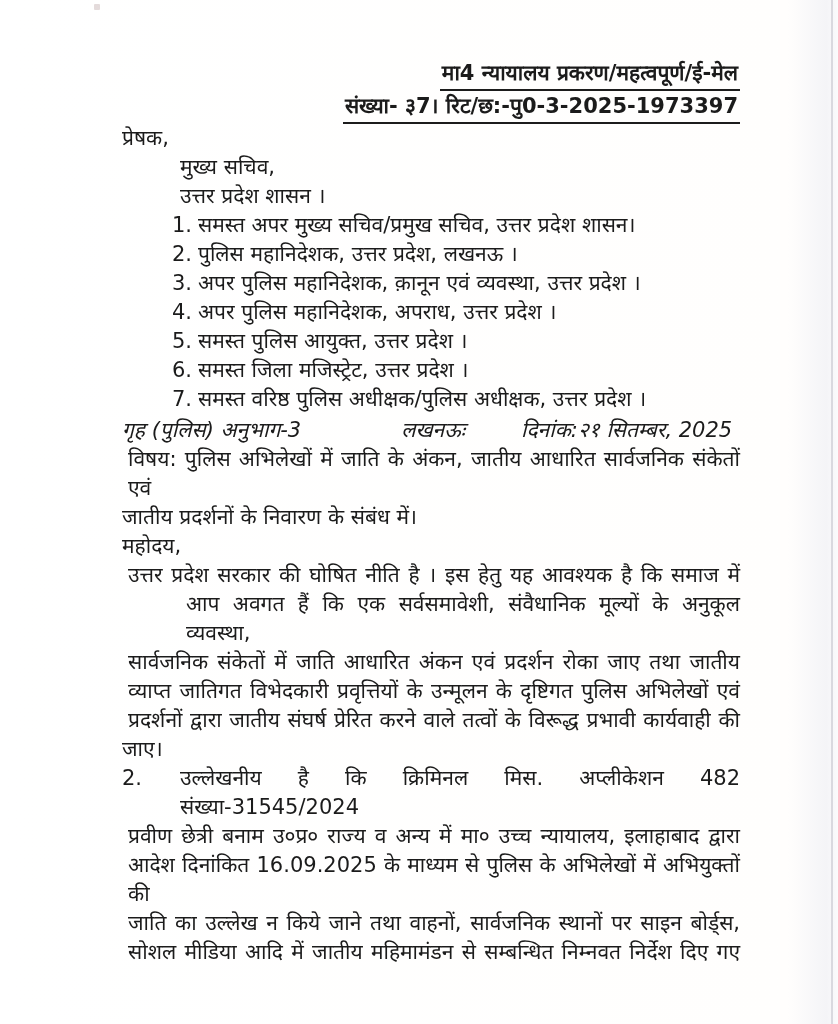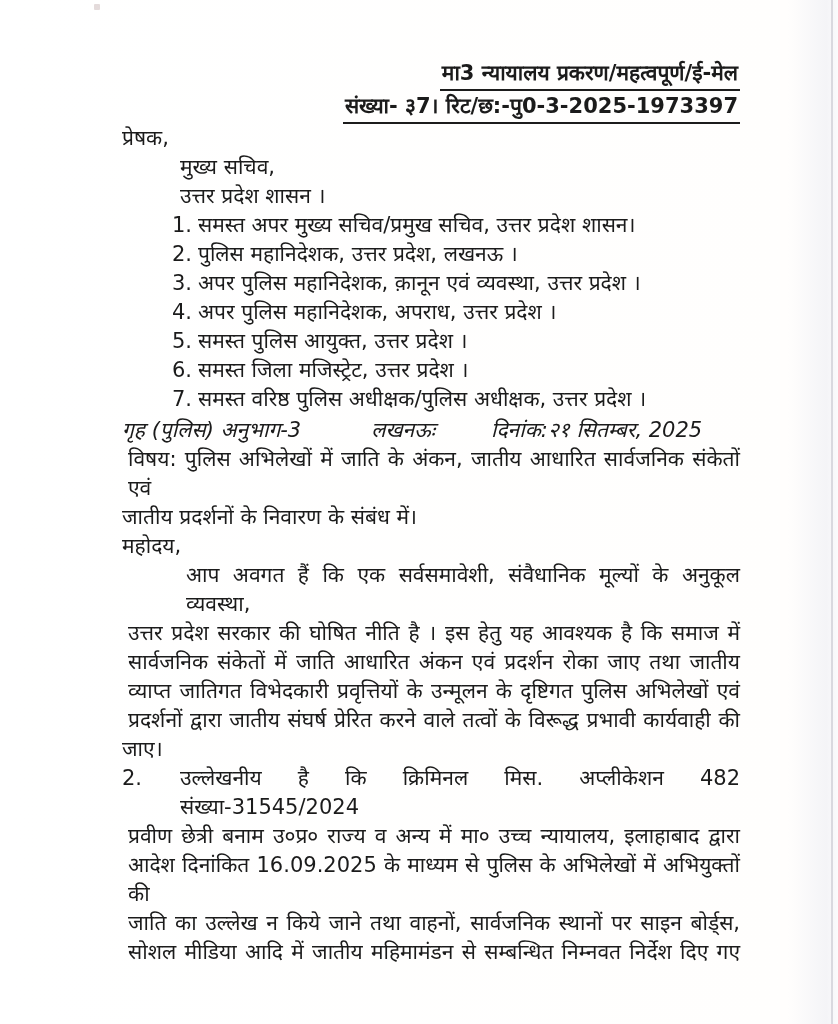--- a/index.html
+++ b/index.html
@@ -32,40 +32,40 @@
     display:inline-block;
     border-bottom:2px solid #1c1c1c;
     padding:0 2px 1px 2px;
   }
   .sender-label { }
   .ind { margin-left:58px; }
   .recipients { margin-left:50px; }
   .r-item { display:flex; }
   .r-num { width:26px; flex:none; }
   .section-row { display:flex; margin-top:2px;font-style:italic; }
-  .sec-place { margin-left:70px;text-align:right; }
+  .sec-place { margin-left:100px;text-align:right; }
   .sec-date  { margin-left:56px; }
   .jline { text-align:justify; text-align-last:justify;margin-left:6px; }
   .noj   { text-align:left; }
   .first-ind { padding-left:58px; }
   .p2first { display:flex; }
   .p2num { width:58px; flex:none; }
   .p2text { flex:1; text-align:justify; text-align-last:justify; }
 </style>
 </head>
 <body>
 
 <div class="page">
   <div class="corner-mark"></div>
   <div class="edge-line"></div>
 
   <div class="content">
 
     <div class="hdr">
-      <span class="u">मा3 न्यायालय प्रकरण/महत्वपूर्ण/ई-मेल</span><br>
+      <span class="u">मा4 न्यायालय प्रकरण/महत्वपूर्ण/ई-मेल</span><br>
       <span class="u">संख्या- ३7। रिट/छ:-पु0-3-2025-1973397</span>
     </div>
 
     <div class="sender-label">प्रेषक,</div>
     <div class="ind">मुख्य सचिव,</div>
     <div class="ind">उत्तर प्रदेश शासन ।</div>
 
     <div class="recipients">
       <div class="r-item">
         <span class="r-num">1.</span>
@@ -102,22 +102,22 @@
       <span class="sec-place">लखनऊः</span>
       <span class="sec-date">दिनांक:२१ सितम्बर, 2025</span>
     </div>
 
     <div class="jline">विषय: पुलिस अभिलेखों में जाति के अंकन, जातीय आधारित सार्वजनिक संकेतों एवं</div>
     <div class="noj">जातीय प्रदर्शनों के निवारण के संबंध में।</div>
 
     <div>महोदय,</div>
 
     <div>
+      <div class="jline">उत्तर प्रदेश सरकार की घोषित नीति है । इस हेतु यह आवश्यक है कि समाज में</div>
       <div class="jline first-ind">आप अवगत हैं कि एक सर्वसमावेशी, संवैधानिक मूल्यों के अनुकूल व्यवस्था,</div>
-      <div class="jline">उत्तर प्रदेश सरकार की घोषित नीति है । इस हेतु यह आवश्यक है कि समाज में</div>
       <div class="jline">सार्वजनिक संकेतों में जाति आधारित अंकन एवं प्रदर्शन रोका जाए तथा जातीय</div>
       <div class="jline">व्याप्त जातिगत विभेदकारी प्रवृत्तियों के उन्मूलन के दृष्टिगत पुलिस अभिलेखों एवं</div>
       <div class="jline">प्रदर्शनों द्वारा जातीय संघर्ष प्रेरित करने वाले तत्वों के विरूद्ध प्रभावी कार्यवाही की</div>
       <div class="noj">जाए।</div>
     </div>
 
     <div>
       <div class="p2first">
         <span class="p2num">2.</span>
         <span class="p2text">उल्लेखनीय है कि क्रिमिनल मिस. अप्लीकेशन 482 संख्या-31545/2024</span>

